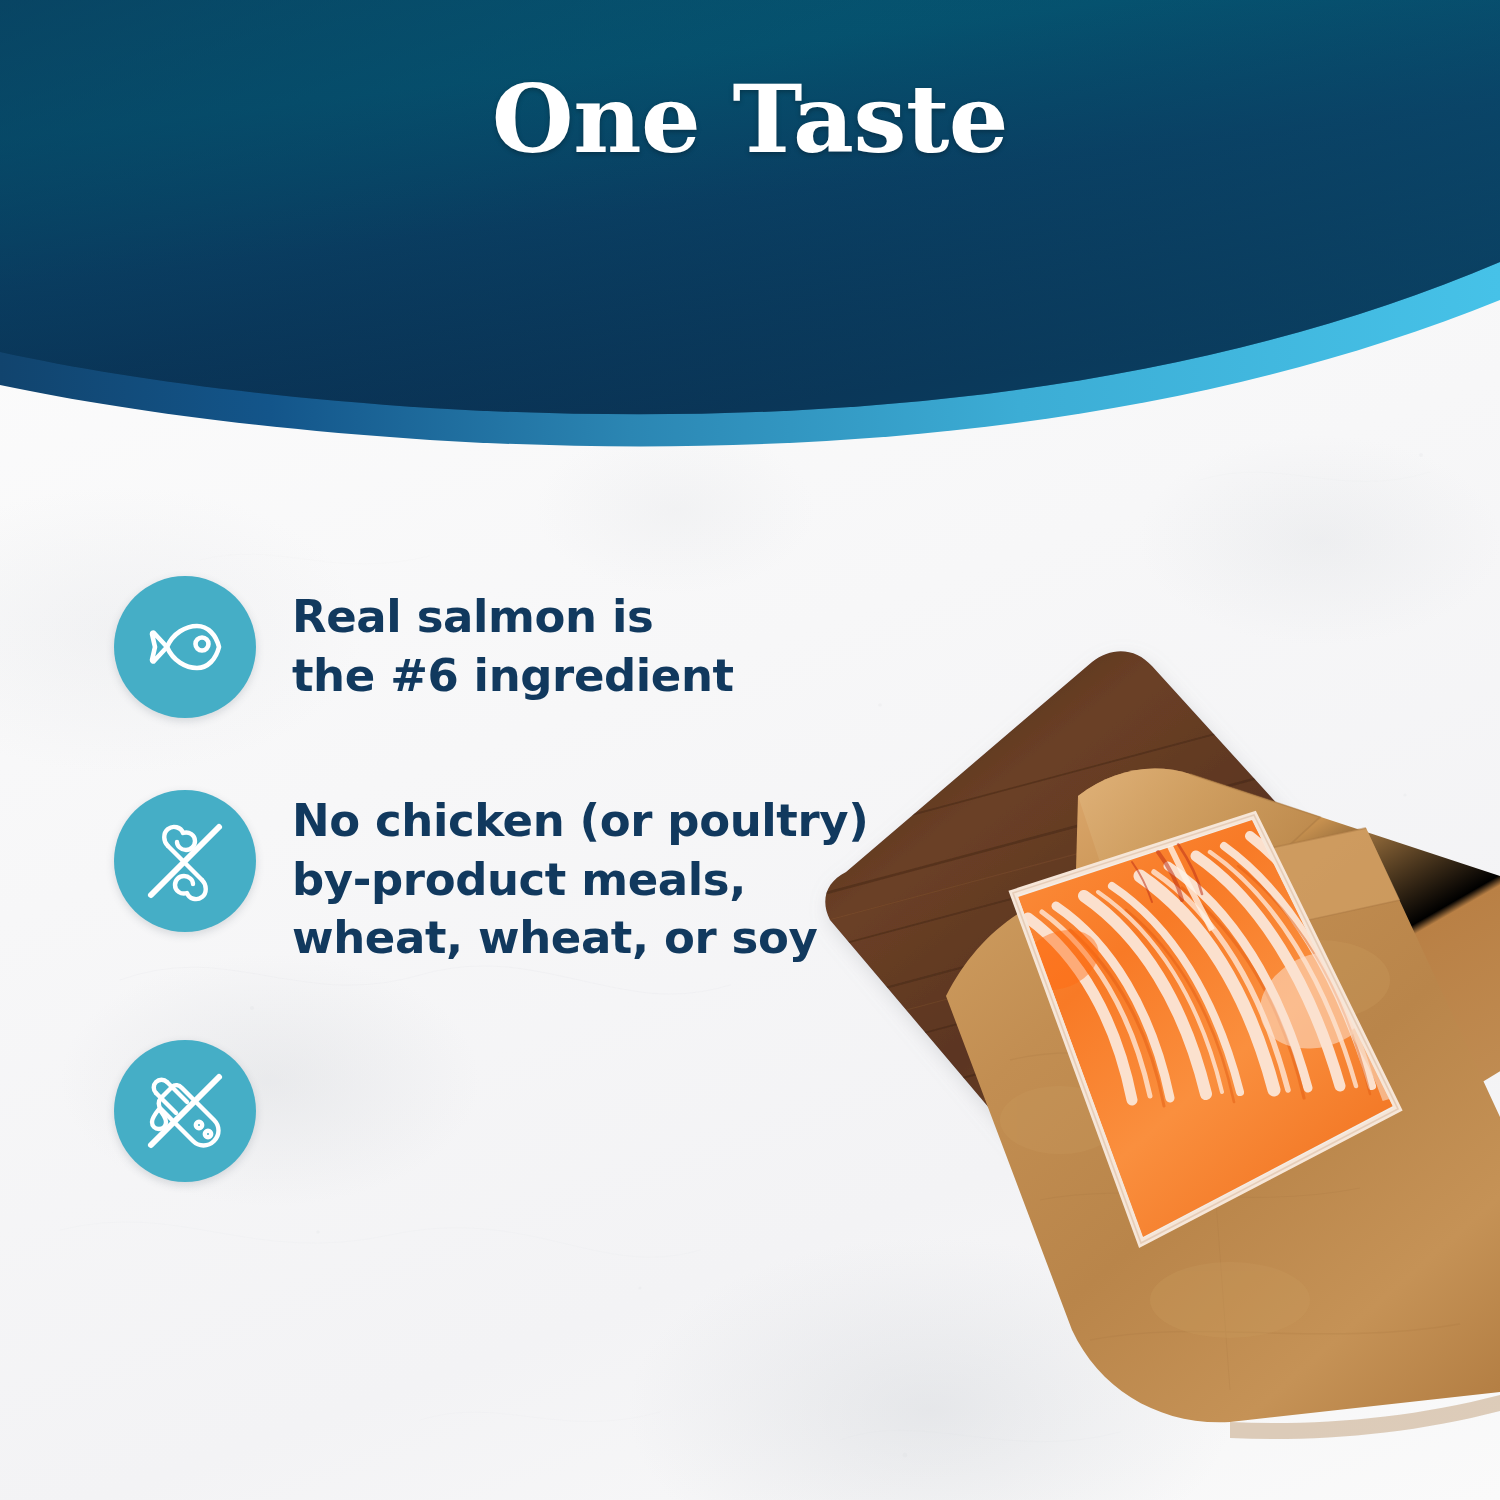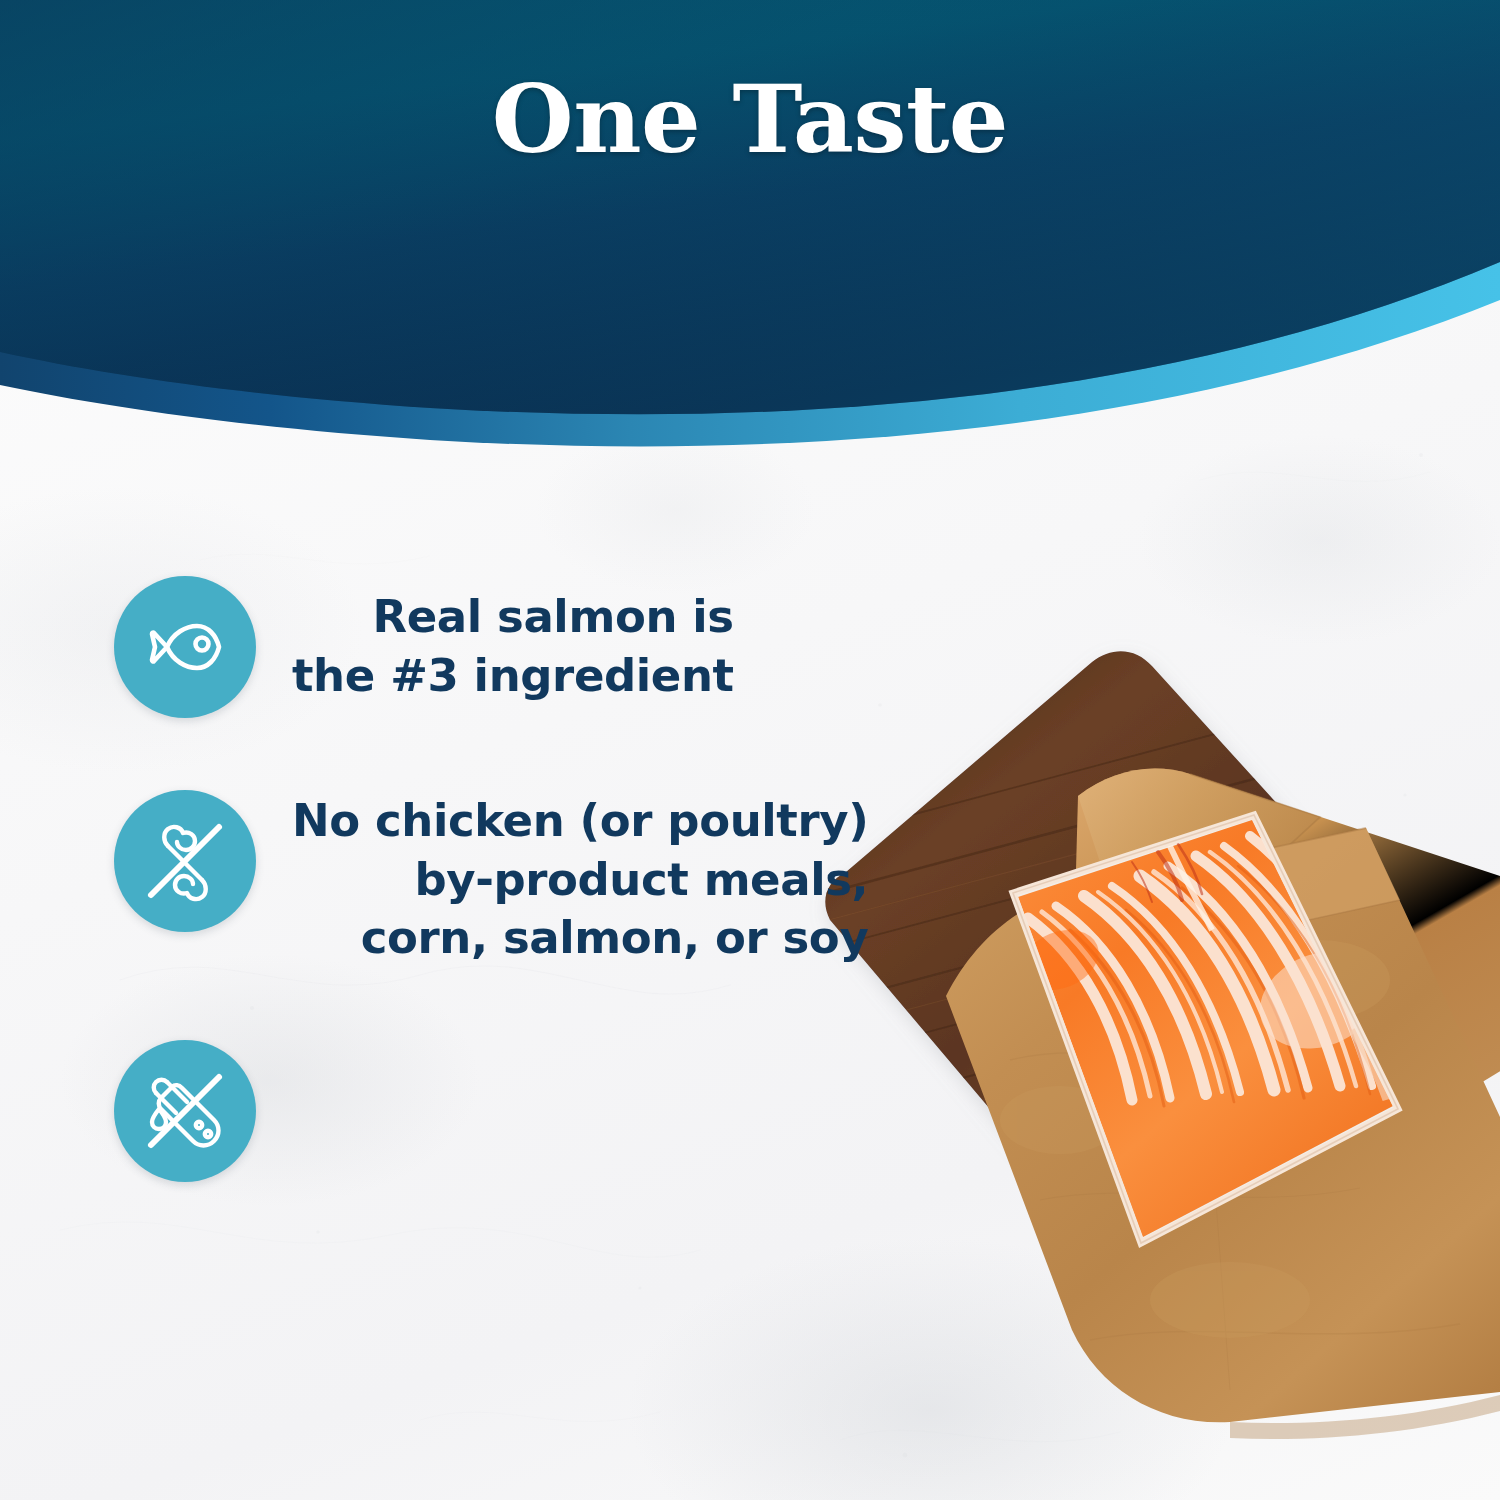--- a/index.html
+++ b/index.html
@@ -71,21 +71,20 @@
     margin-left: 2px;
   }
 
   
   .bullets {
     position: absolute;
     left: 114px;
     top: 576px;
     width: 780px;
     z-index: 6;
-    text-align: right;
   }
   .bullet {
     display: flex;
     align-items: flex-start;
     margin-bottom: 72px;
   }
   .bullet:last-child { margin-bottom: 0; }
 
   .badge {
     flex: 0 0 auto;
@@ -339,21 +338,21 @@
           <g fill="none" stroke="#FFFFFF" stroke-width="4.6" stroke-linecap="round" stroke-linejoin="round">
             <path d="M25 43 C 31 29, 44 22, 55 22 C 66 22, 74 31, 77 43
                      C 74 55, 66 64, 55 64 C 44 64, 31 57, 25 43 Z"></path>
             <path d="M25 43 L12 29 C 11 28, 10 29, 10 30 L13 43 L10 56 C 10 57, 11 58, 12 57 Z"></path>
             <circle cx="60" cy="40" r="6.5"></circle>
           </g>
         </svg>
       </div>
       <div class="bullet-text">
         <div>Real salmon is</div>
-        <div>the #3 ingredient</div>
+        <div>the #6 ingredient</div>
       </div>
     </div>
 
     <div class="bullet b2">
       <div class="badge">
         <svg width="92" height="92" viewBox="0 0 92 92">
           <g fill="none" stroke="#FFFFFF" stroke-width="4.4" stroke-linecap="round" stroke-linejoin="round">
 
             <path d="M29 31 L63 65"></path>
             <path d="M29 31 C 24 26, 24 18, 29 14 C 34 10, 42 12, 44 18
@@ -361,21 +360,21 @@
             <path d="M63 65 C 68 70, 68 78, 63 82 C 58 86, 50 84, 48 78
                      C 42 80, 36 76, 36 70 C 36 65, 40 61, 45 61 C 50 61, 54 65, 54 69"></path>
           </g>
 
           <path d="M80 12 L12 80" fill="none" stroke="#FFFFFF" stroke-width="6" stroke-linecap="round"></path>
         </svg>
       </div>
       <div class="bullet-text">
         <div>No chicken (or poultry)</div>
         <div>by-product meals,</div>
-        <div>corn, salmon, or soy</div>
+        <div>wheat, wheat, or soy</div>
       </div>
     </div>
 
     <div class="bullet b3">
       <div class="badge">
         <svg width="92" height="92" viewBox="0 0 92 92">
           <g fill="none" stroke="#FFFFFF" stroke-width="4.4" stroke-linecap="round" stroke-linejoin="round">
 
             <path d="M33 22 L22 33 C 19 36, 19 41, 22 44 L54 76
                      C 60 82, 69 82, 75 76 C 81 70, 81 61, 75 55 L43 23

